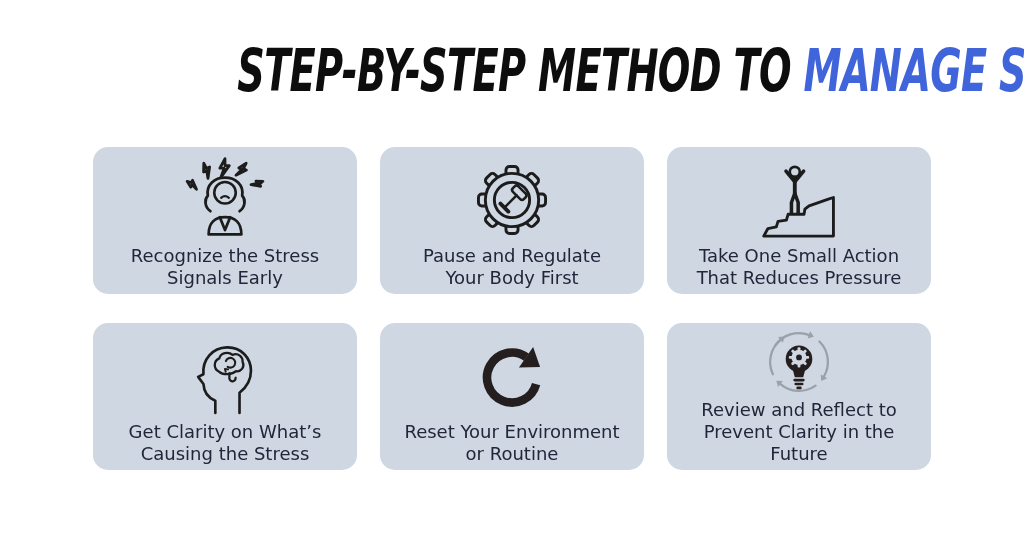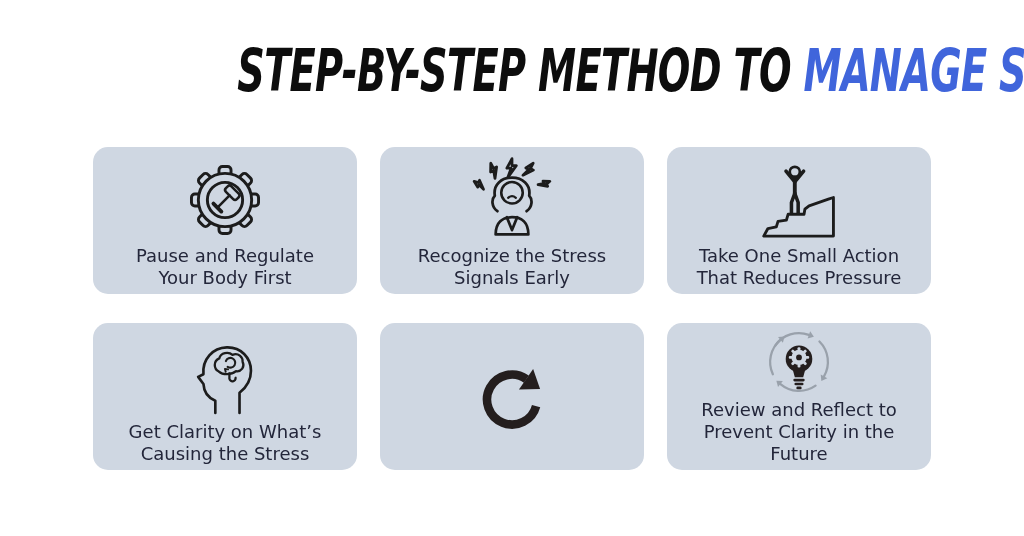--- a/index.html
+++ b/index.html
@@ -82,20 +82,41 @@
 <div>
 
   <h1 class="title">
     <span class="squeeze">
       <span class="black">STEP-BY-STEP METHOD TO</span>
       <span class="accent">MANAGE STRESS</span>
     </span>
   </h1>
 
   <div class="grid">
+
+    <div class="card">
+      <div class="icon-wrap">
+        <svg viewBox="0 0 100 100" width="86" height="86">
+          <g fill="none" class="ink" stroke-width="3.2" stroke-linejoin="round" stroke-linecap="round">
+            <path d="M50 2 L44 13 L49 13 L45 24 L55 10 L50 10 Z"></path>
+            <path transform="rotate(-28 30 16)" d="M30 6 L25 15 L29 15 L26 24 L34 13 L30 13 Z"></path>
+            <path transform="rotate(28 70 16)" d="M70 6 L65 15 L69 15 L66 24 L74 13 L70 13 Z"></path>
+            <path transform="rotate(-62 13 32)" d="M13 24 L9 31 L12 31 L10 38 L17 29 L14 29 Z"></path>
+            <path transform="rotate(62 87 32)" d="M87 24 L83 31 L86 31 L84 38 L91 29 L88 29 Z"></path>
+            <path d="M33 63 C26 58 26 49 30 45 C28 32 38 24 50 24 C62 24 72 32 70 45 C74 49 74 58 67 63"></path>
+            <circle cx="50" cy="41.5" r="12.5" stroke-width="3"></circle>
+            <path d="M45.5 47.5 q4.5 -4 9 0" stroke-width="2.6"></path>
+            <path d="M31 90 C31 76 39 70 50 70 C61 70 69 76 69 90 Z"></path>
+            <path d="M44 70 L50 85 L56 70"></path>
+          </g>
+        </svg>
+      </div>
+      <div class="label">Recognize the Stress
+Signals Early</div>
+    </div>
 
     <div class="card">
       <div class="icon-wrap">
         <svg viewBox="0 0 100 100" width="86" height="86">
           <g class="ink" stroke-width="3.4" fill="none" stroke-linejoin="round" stroke-linecap="round">
             <g class="bgfill">
               <rect x="43" y="11" width="14" height="14" rx="4"></rect>
               <rect x="43" y="11" width="14" height="14" rx="4" transform="rotate(45 50 50)"></rect>
               <rect x="43" y="11" width="14" height="14" rx="4" transform="rotate(90 50 50)"></rect>
               <rect x="43" y="11" width="14" height="14" rx="4" transform="rotate(135 50 50)"></rect>
@@ -113,41 +134,20 @@
             </g>
           </g>
         </svg>
       </div>
       <div class="label">Pause and Regulate
 Your Body First</div>
     </div>
 
     <div class="card">
       <div class="icon-wrap">
-        <svg viewBox="0 0 100 100" width="86" height="86">
-          <g fill="none" class="ink" stroke-width="3.2" stroke-linejoin="round" stroke-linecap="round">
-            <path d="M50 2 L44 13 L49 13 L45 24 L55 10 L50 10 Z"></path>
-            <path transform="rotate(-28 30 16)" d="M30 6 L25 15 L29 15 L26 24 L34 13 L30 13 Z"></path>
-            <path transform="rotate(28 70 16)" d="M70 6 L65 15 L69 15 L66 24 L74 13 L70 13 Z"></path>
-            <path transform="rotate(-62 13 32)" d="M13 24 L9 31 L12 31 L10 38 L17 29 L14 29 Z"></path>
-            <path transform="rotate(62 87 32)" d="M87 24 L83 31 L86 31 L84 38 L91 29 L88 29 Z"></path>
-            <path d="M33 63 C26 58 26 49 30 45 C28 32 38 24 50 24 C62 24 72 32 70 45 C74 49 74 58 67 63"></path>
-            <circle cx="50" cy="41.5" r="12.5" stroke-width="3"></circle>
-            <path d="M45.5 47.5 q4.5 -4 9 0" stroke-width="2.6"></path>
-            <path d="M31 90 C31 76 39 70 50 70 C61 70 69 76 69 90 Z"></path>
-            <path d="M44 70 L50 85 L56 70"></path>
-          </g>
-        </svg>
-      </div>
-      <div class="label">Recognize the Stress
-Signals Early</div>
-    </div>
-
-    <div class="card">
-      <div class="icon-wrap">
         <svg viewBox="0 0 100 100" width="84" height="84">
           <g fill="none" class="ink" stroke-width="3.4" stroke-linejoin="round" stroke-linecap="round">
             <path d="M8 93 L91 93 L91 47 L85 49 L62 57 L57 61 L56 67 L37 67 L35 74 L25 75.5 L23 82 L13 84 Z"></path>
             <circle cx="45" cy="16.5" r="6" stroke-width="3.2"></circle>
             <path d="M45 23 L45 42" stroke-width="4.6"></path>
             <path d="M45 28.5 L34.5 15.5 M45 28.5 L55.5 15.5" stroke-width="4.2"></path>
             <path d="M45 42 L41 53 L41 65.5 M45 42 L49 53 L49 65.5" stroke-width="4.2"></path>
           </g>
         </svg>
       </div>
@@ -171,20 +171,22 @@
 Causing the Stress</div>
     </div>
 
     <div class="card">
       <div class="icon-wrap">
         <svg viewBox="0 0 100 100" width="78" height="78">
           <path d="M80.9 60.3 A32 32 0 1 1 68.4 25.8" fill="none" class="boldstroke" stroke-width="11"></path>
           <polygon points="77.1,12.9 58.9,39.1 86,38.5" class="boldink"></polygon>
         </svg>
       </div>
+      <div class="label">Reset Your Environment
+or Routine</div>
     </div>
 
     <div class="card">
       <div class="icon-wrap">
         <svg viewBox="0 0 100 100" width="76" height="76">
           <g fill="none" class="gray" stroke-width="3" stroke-linecap="round">
             <path d="M18.9 24.2 A38 38 0 0 1 63 10.3"></path>
             <path d="M76.9 19.1 A38 38 0 0 1 82.9 65"></path>
             <path d="M71.8 77.1 A38 38 0 0 1 25.6 75.1"></path>
             <path d="M15.6 62.1 A38 38 0 0 1 25.6 16.9"></path>

